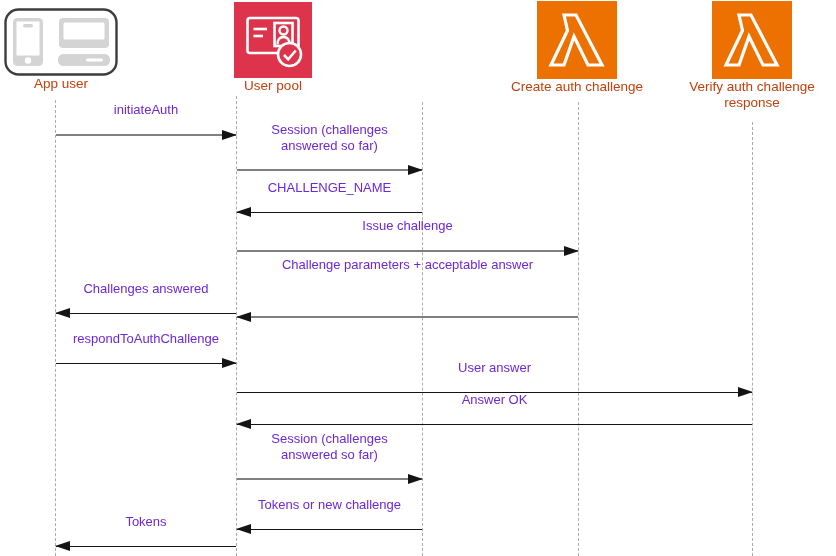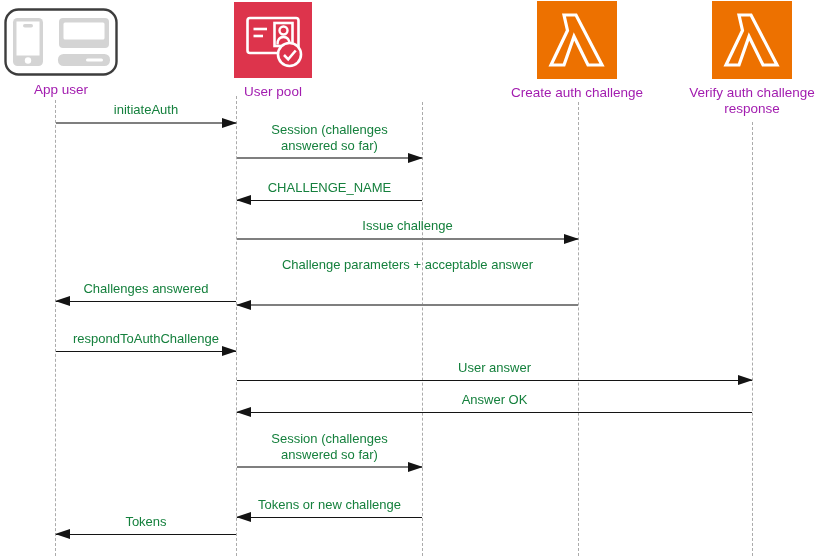--- a/index.html
+++ b/index.html
@@ -3,30 +3,30 @@
 <meta charset="utf-8">
 <style>
   html,body { margin:0; padding:0; background:#ffffff; }
   #canvas {
     position:relative; width:836px; height:556px; background:#ffffff;
     font-family:"Liberation Sans","DejaVu Sans",sans-serif; overflow:hidden;
   }
   
   .actor { position:absolute; display:flex; flex-direction:column; align-items:center; }
   .actor-label {
-    margin-top:6px; font-size:13.5px; line-height:16px; color:#a21caf;
+    font-size:13.5px; line-height:16px; color:#c2410c;
     text-align:center; white-space:pre-line; width:max-content;
   }
   
   .lifeline { position:absolute; width:0; border-left:1px dashed #ababab; }
   
   .msg { position:absolute; display:flex; flex-direction:column; }
   .msg-label {
     text-align:center; white-space:pre-line; font-size:13px; line-height:15.5px;
-    color:#15803d; padding-bottom:4px;
+    color:#6d28d9; padding-bottom:16px;
   }
   .msg-line { position:relative; width:100%; height:0; }
   .gray  .msg-line { border-top:2.5px solid #7f7f7f; }
   .black .msg-line { border-top:1.5px solid #141414; }
   .arrowhead {
     position:absolute; width:0; height:0;
     border-top:5px solid transparent; border-bottom:5px solid transparent;
   }
   .dir-right .arrowhead { right:-1px; top:-6px; border-left:15px solid #141414; }
   .dir-left  .arrowhead { left:-1px;  top:-6px; border-right:15px solid #141414; }

